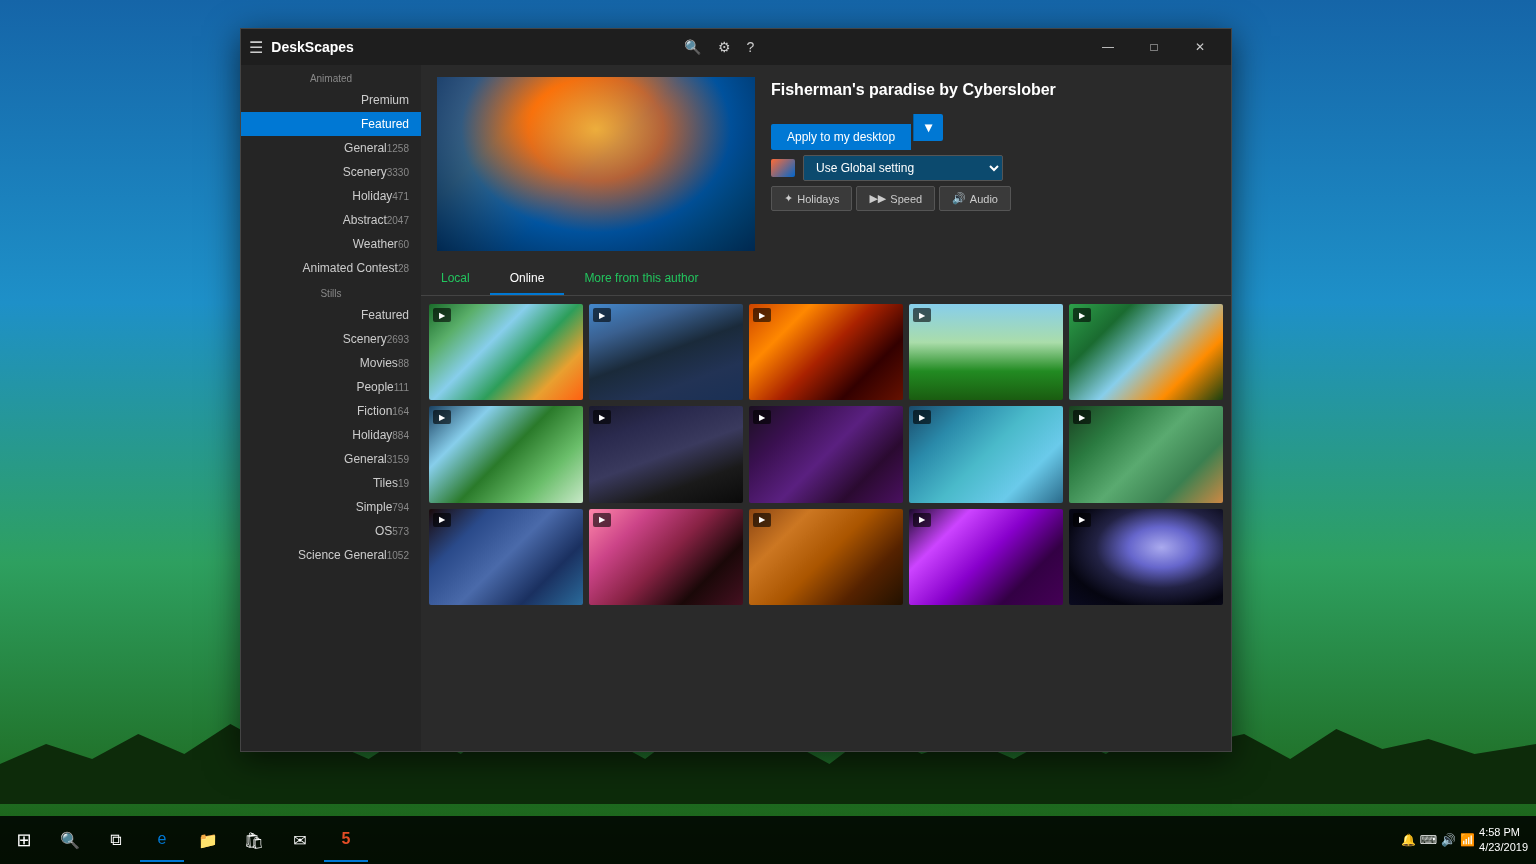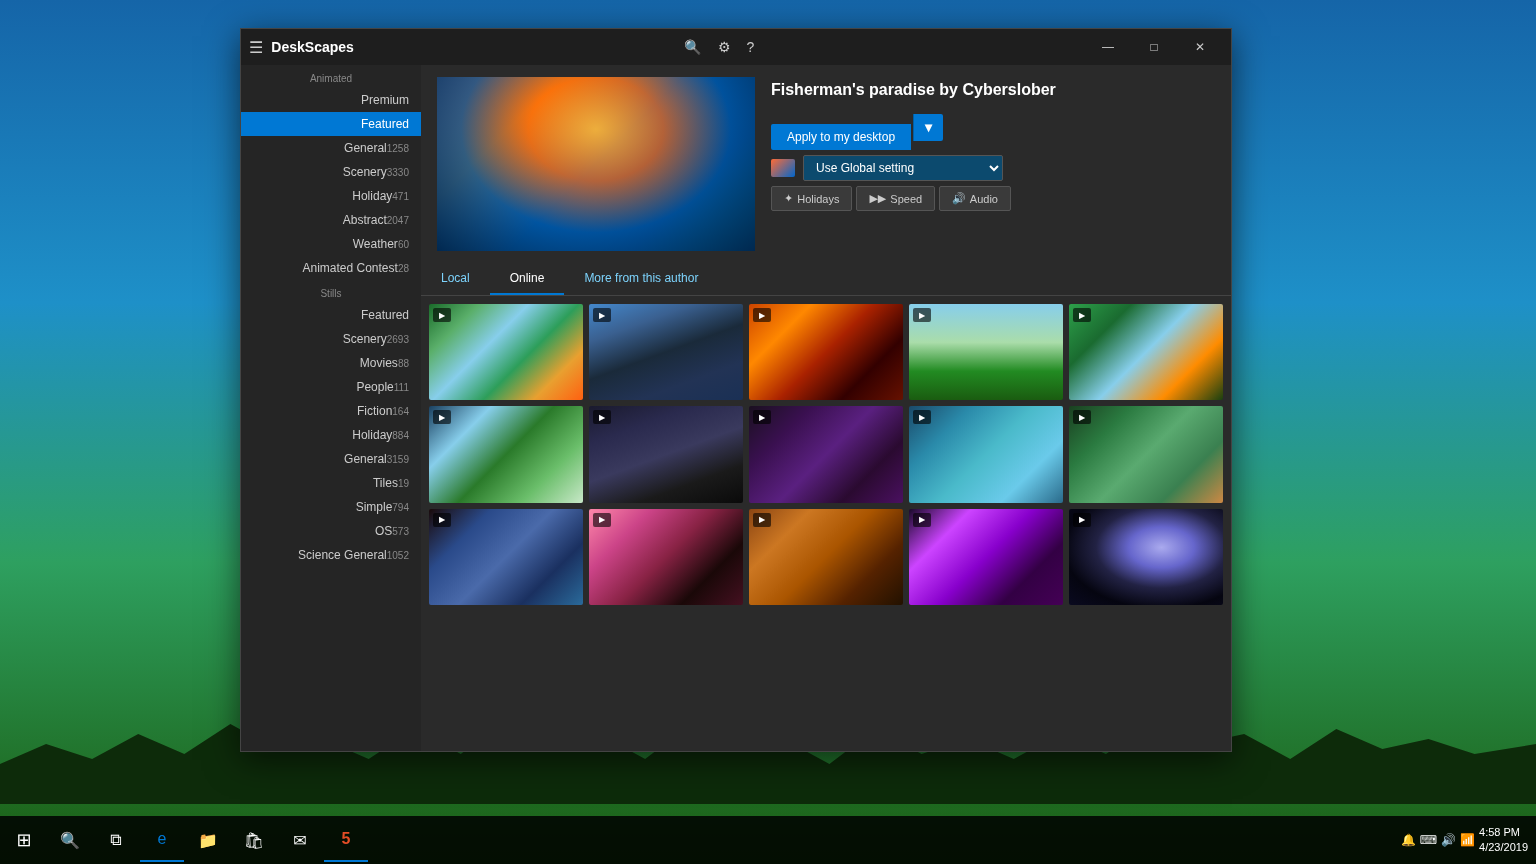--- a/index.html
+++ b/index.html
@@ -238,21 +238,21 @@
 
     
     .tabs-row {
       display: flex;
       background: #2a2a2a;
       border-bottom: 1px solid #444;
       flex-shrink: 0;
     }
     .tab {
       padding: 8px 20px;
-      color: #7dd3fc;
+      color: #22c55e;
       font-size: 12px;
       cursor: pointer;
       border-bottom: 2px solid transparent;
     }
     .tab.active {
       color: white;
       border-bottom: 2px solid #0078d4;
     }
 
     

